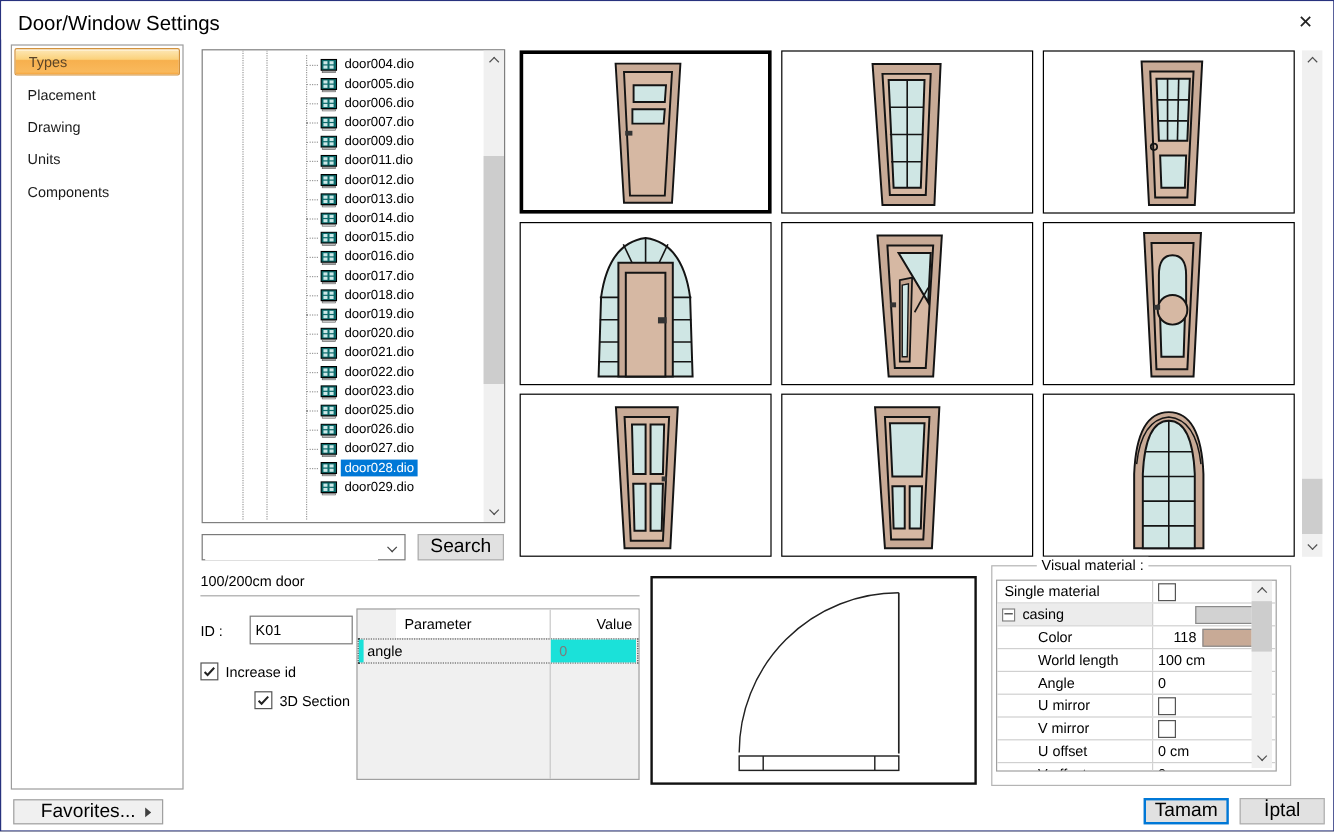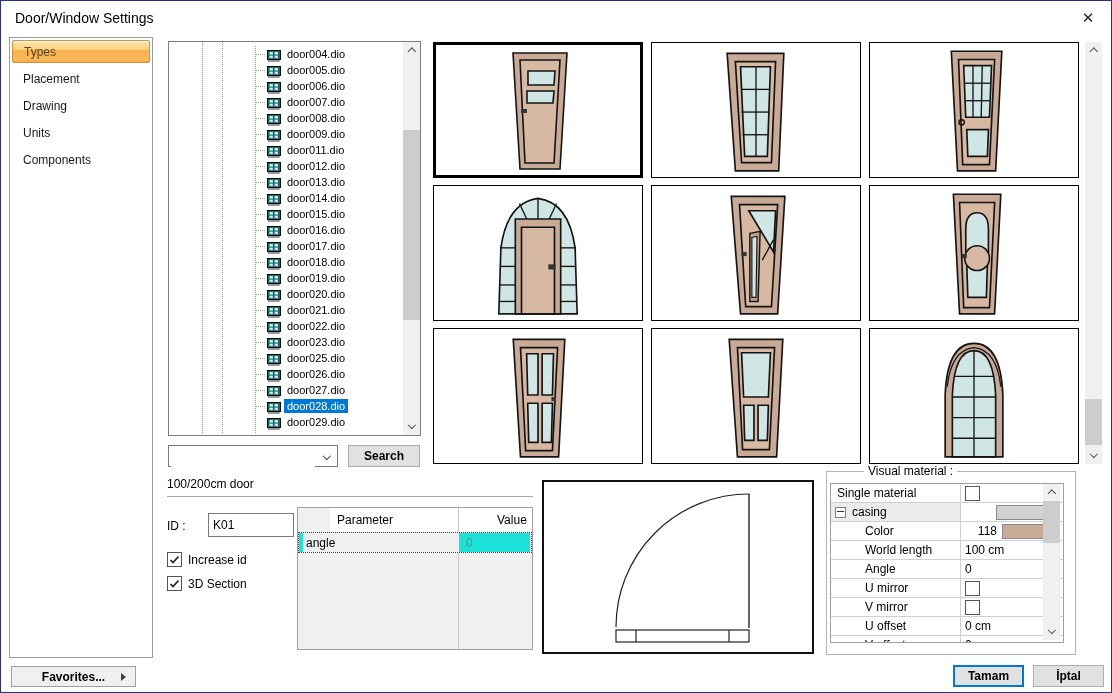--- a/index.html
+++ b/index.html
@@ -1,19 +1,19 @@
 <!DOCTYPE html>
 <html><head>
 <meta charset="utf-8">
 <style>
   html,body{margin:0;padding:0;background:#9a9a9a;font-family:"Liberation Sans",sans-serif;}
   .dialog{position:relative;width:1110px;height:691px;background:#ffffff;border:1px solid #28327e;overflow:hidden;}
   
   .titlebar{position:absolute;left:0;top:0;right:0;height:32px;background:#fff;}
-  .title{position:absolute;left:14px;top:9px;font-size:14px;color:#000;}
+  .title{position:absolute;left:14px;top:9px;font-size:17px;color:#000;}
   .close-btn{position:absolute;right:10px;top:5px;width:26px;height:24px;display:flex;align-items:center;justify-content:center;font-size:15px;color:#222;cursor:default;}
   
   .sidebar{position:absolute;left:8px;top:36px;width:142px;height:619px;border:1px solid #9c9c9c;background:#fff;}
   .side-sel{margin:2px;height:21px;border:1px solid #d2913c;border-radius:2px;
     background:linear-gradient(#fde8b8 0%,#fbd27c 40%,#f7b04e 45%,#f9b95c 90%,#f5a43c 100%);
     display:flex;align-items:center;padding-left:11px;font-size:12px;color:#5a4428;
     box-shadow:inset 0 1px 0 rgba(255,255,255,.75);}
   .side-item{height:27px;display:flex;align-items:center;padding-left:13px;font-size:12px;color:#1a1a1a;}
   
   .tree{position:absolute;left:167px;top:40px;width:253px;height:395px;border:1px solid #7f7f7f;background:#fff;box-sizing:border-box;overflow:hidden;}
@@ -28,21 +28,21 @@
   .sbar{position:absolute;background:#f0f0f0;}
   .sb-btn{position:absolute;left:0;width:17px;height:17px;display:flex;align-items:center;justify-content:center;}
   .sb-thumb{position:absolute;left:0;width:17px;background:#cdcdcd;}
   .chev{display:inline-block;border:solid #505050;border-width:0 1.5px 1.5px 0;padding:2.3px;}
   .chev.up{transform:rotate(-135deg);margin-top:3px;}
   .chev.down{transform:rotate(45deg);margin-bottom:3px;}
   
   .combo{position:absolute;left:167px;top:444px;width:170px;height:22px;border:1px solid #7a7a7a;background:#fff;box-sizing:border-box;}
   .combo input{position:absolute;left:2px;top:1px;width:140px;height:18px;border:none;outline:none;font-size:12px;font-family:"Liberation Sans",sans-serif;}
   .combo .chev{position:absolute;right:7px;top:7px;border-color:#444;}
-  .btn{display:flex;align-items:center;justify-content:center;background:#e1e1e1;border:1px solid #adadad;font-size:12px;color:#000;box-sizing:border-box;font-weight:bold;}
+  .btn{display:flex;align-items:center;justify-content:center;background:#e1e1e1;border:1px solid #adadad;font-size:16px;color:#000;box-sizing:border-box;}
   .search-btn{position:absolute;left:347px;top:444px;width:72px;height:22px;}
   
   .grid{position:absolute;left:432px;top:41px;width:646px;height:422px;display:grid;grid-template-columns:repeat(3,210px);grid-template-rows:repeat(3,136px);column-gap:8px;row-gap:7px;}
   .cell{background:#fff;border:1px solid #000;box-sizing:border-box;display:flex;align-items:center;justify-content:center;}
   .cell.sel{border-width:3px;}
   .cell svg{width:100%;height:100%;}
   
   .desc{position:absolute;left:166px;top:476px;font-size:12px;color:#000;}
   .desc-line{position:absolute;left:166px;top:495px;width:366px;height:1px;background:#a8a8a8;}
   .id-label{position:absolute;left:166px;top:518px;font-size:12px;color:#000;}
@@ -143,32 +143,20 @@
           <span class="elbow"></span>
           <span class="tree-ico"><svg viewBox="0 0 14 12">
   <rect x="0.5" y="0.5" width="13" height="9" fill="#0c6b6b" stroke="#000" stroke-width="1"></rect>
   <rect x="2.5" y="2" width="3.4" height="2.6" fill="#cce8e8"></rect>
               <rect x="7.6" y="2" width="3.4" height="2.6" fill="#cce8e8"></rect>
   <rect x="2.5" y="5.6" width="3.4" height="2.6" fill="#cce8e8"></rect>
               <rect x="7.6" y="5.6" width="3.4" height="2.6" fill="#cce8e8"></rect>
   <rect x="1.5" y="10.2" width="11" height="1.4" fill="#c8c8c8" stroke="#555" stroke-width="0.5"></rect>
             </svg></span>
           <span class="tree-label">door007.dio</span>
-        </div>
-        <div class="tree-row">
-          <span class="elbow"></span>
-          <span class="tree-ico"><svg viewBox="0 0 14 12">
-  <rect x="0.5" y="0.5" width="13" height="9" fill="#0c6b6b" stroke="#000" stroke-width="1"></rect>
-  <rect x="2.5" y="2" width="3.4" height="2.6" fill="#cce8e8"></rect>
-              <rect x="7.6" y="2" width="3.4" height="2.6" fill="#cce8e8"></rect>
-  <rect x="2.5" y="5.6" width="3.4" height="2.6" fill="#cce8e8"></rect>
-              <rect x="7.6" y="5.6" width="3.4" height="2.6" fill="#cce8e8"></rect>
-  <rect x="1.5" y="10.2" width="11" height="1.4" fill="#c8c8c8" stroke="#555" stroke-width="0.5"></rect>
-            </svg></span>
-          <span class="tree-label">door008.dio</span>
         </div>
         <div class="tree-row">
           <span class="elbow"></span>
           <span class="tree-ico"><svg viewBox="0 0 14 12">
   <rect x="0.5" y="0.5" width="13" height="9" fill="#0c6b6b" stroke="#000" stroke-width="1"></rect>
   <rect x="2.5" y="2" width="3.4" height="2.6" fill="#cce8e8"></rect>
               <rect x="7.6" y="2" width="3.4" height="2.6" fill="#cce8e8"></rect>
   <rect x="2.5" y="5.6" width="3.4" height="2.6" fill="#cce8e8"></rect>
               <rect x="7.6" y="5.6" width="3.4" height="2.6" fill="#cce8e8"></rect>
   <rect x="1.5" y="10.2" width="11" height="1.4" fill="#c8c8c8" stroke="#555" stroke-width="0.5"></rect>
@@ -532,21 +520,21 @@
   <input class="id-input" value="K01" style="">
   <div id="chk-area">
       <div class="chk-row" style="top: 551px;">
         <span class="cb">
           <svg viewBox="0 0 13 13" width="13" height="13">
             <polyline points="2.5,7 5,9.5 10.5,3.5" fill="none" stroke="#222" stroke-width="1.7"></polyline>
           </svg>
         </span>
         <span>Increase id</span>
       </div>
-      <div class="chk-row" style="top: 575px;">
+      <div class="chk-row" style="top: 575px; margin-left: 45px;">
         <span class="cb">
           <svg viewBox="0 0 13 13" width="13" height="13">
             <polyline points="2.5,7 5,9.5 10.5,3.5" fill="none" stroke="#222" stroke-width="1.7"></polyline>
           </svg>
         </span>
         <span>3D Section</span>
       </div>
     </div>
 
   <div class="ptable">

